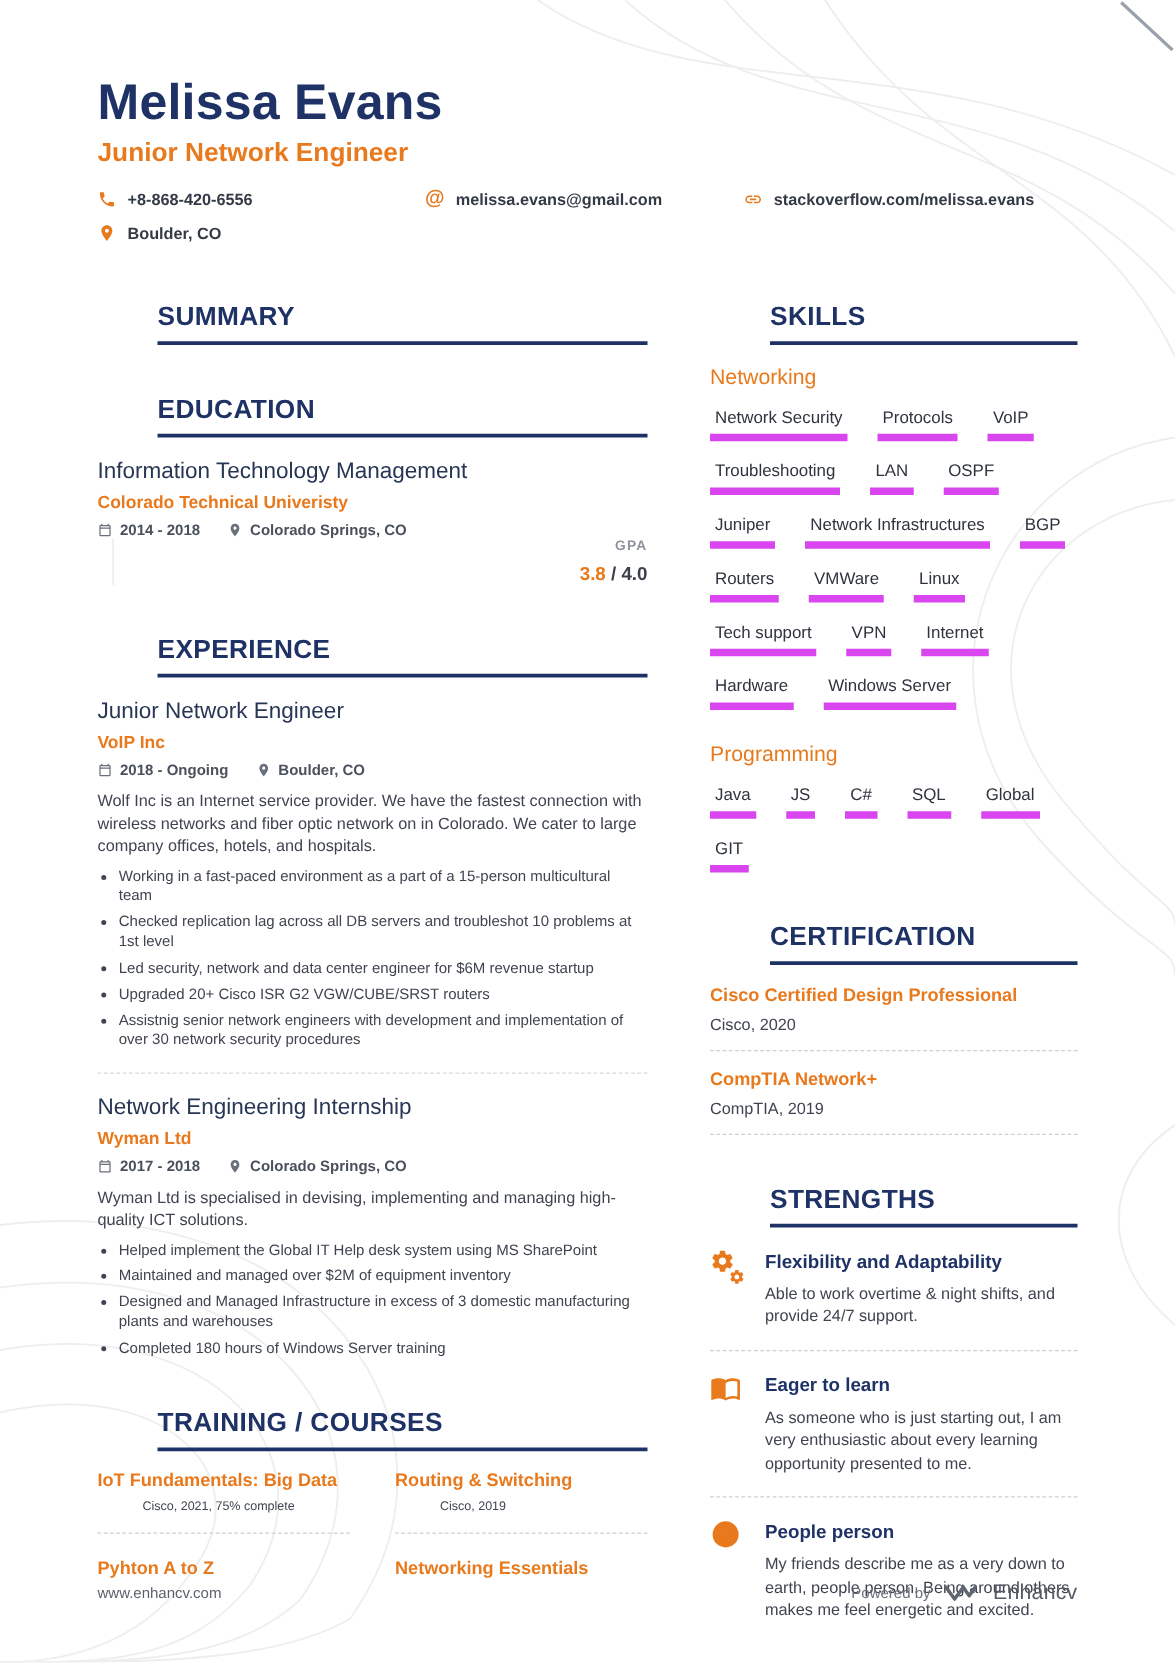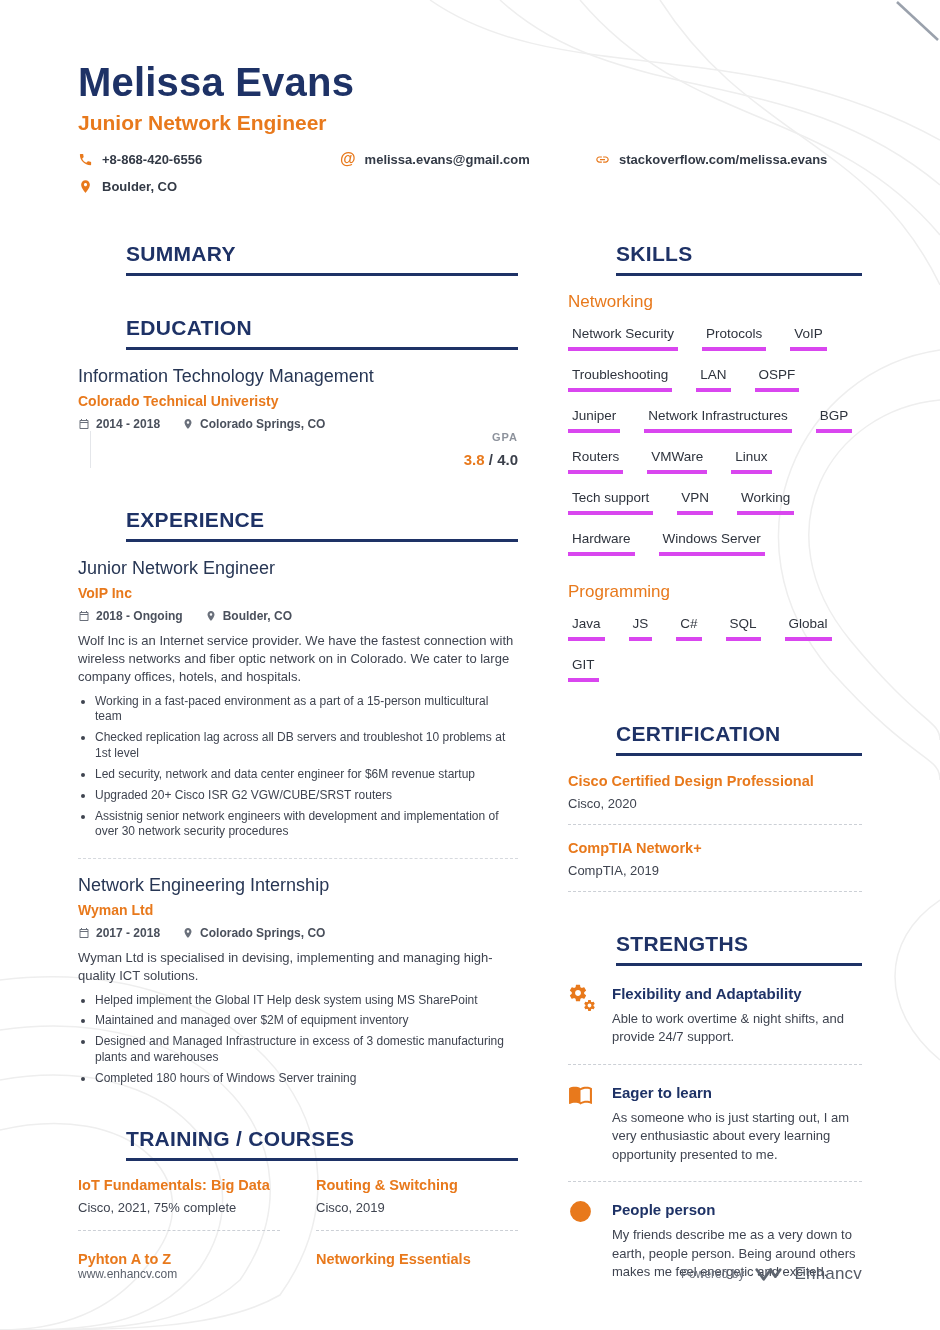--- a/index.html
+++ b/index.html
@@ -49,27 +49,27 @@
 
   .job{margin-top:16px;}
   .job + .job{border-top:1px dashed #d6d9de;padding-top:16px;margin-top:18px;}
   .job-desc{margin-top:9px;font-size:13px;line-height:1.4;color:var(--text);}
   .job-bullets{margin-top:7px;padding-left:17px;list-style:disc;}
   .job-bullets li{font-size:12px;line-height:1.32;margin-top:5px;color:var(--text);}
 
   
   .courses{display:grid;grid-template-columns:1fr 1fr;column-gap:36px;row-gap:20px;margin-top:16px;}
   .course-title{font-size:14.5px;font-weight:700;color:var(--orange);}
-  .course-detail{margin-top:7px;font-size:13px;color:var(--text);}
+  .course-detail{margin-top:7px;font-size:10px;color:var(--text);margin-left:36px;}
   .course.dashed{border-bottom:1px dashed #ccd0d6;padding-bottom:15px;}
 
   
   .skill-group-name{margin-top:16px;font-size:17px;font-weight:500;color:var(--orange);}
   .tags{margin-top:14px;display:flex;flex-wrap:wrap;column-gap:24px;row-gap:16px;}
-  .tag{font-size:13.5px;font-weight:500;color:#2e333d;border-bottom:4px solid #d946ef;padding:0 4px 6px;}
+  .tag{font-size:13.5px;font-weight:500;color:#2e333d;border-bottom:6px solid #d946ef;padding:0 4px 6px;}
 
   
   .cert-list{margin-top:2px;}
   .cert-item{padding:15px 0 13px;border-bottom:1px dashed #ccd0d6;}
   .cert-title{font-size:14.5px;font-weight:700;color:var(--orange);}
   .cert-detail{margin-top:7px;font-size:13px;color:var(--text);}
 
   
   .strength{display:flex;gap:14px;padding:17px 0;}
   .strength.dashed{border-bottom:1px dashed #ccd0d6;}
@@ -279,21 +279,21 @@
             <span class="tag">LAN</span>
             <span class="tag">OSPF</span>
             <span class="tag">Juniper</span>
             <span class="tag">Network Infrastructures</span>
             <span class="tag">BGP</span>
             <span class="tag">Routers</span>
             <span class="tag">VMWare</span>
             <span class="tag">Linux</span>
             <span class="tag">Tech support</span>
             <span class="tag">VPN</span>
-            <span class="tag">Working</span>
+            <span class="tag">Internet</span>
             <span class="tag">Hardware</span>
             <span class="tag">Windows Server</span>
           </div>
 
           <div class="skill-group-name" style="margin-top:26px;">Programming</div>
           <div class="tags">
             <span class="tag">Java</span>
             <span class="tag">JS</span>
             <span class="tag">C#</span>
             <span class="tag">SQL</span>

